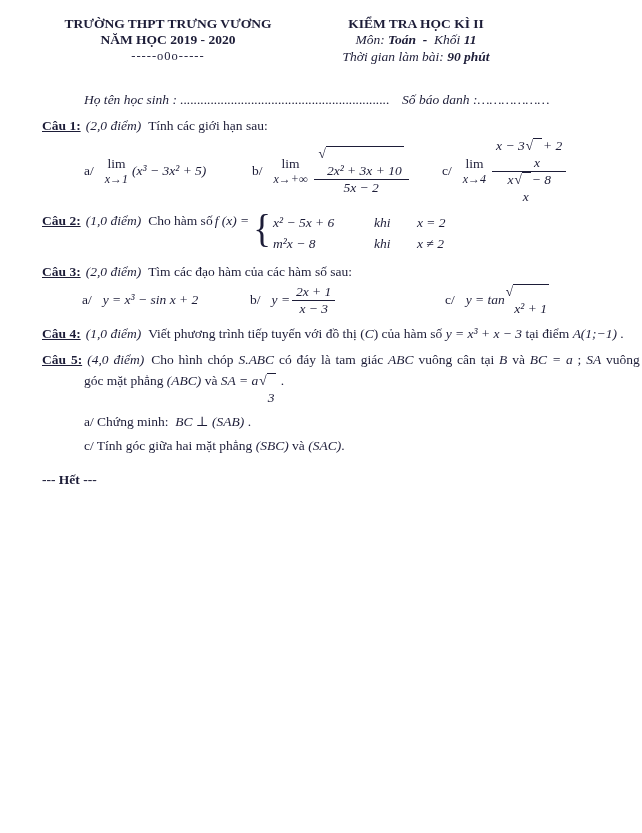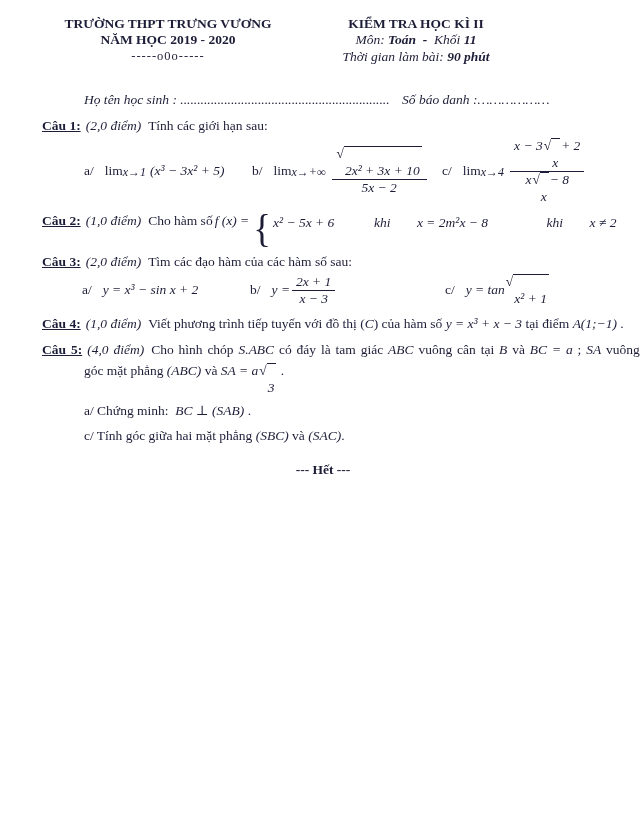--- a/index.html
+++ b/index.html
@@ -26,45 +26,45 @@
   .pts{font-style:italic;margin-right:7px}
   .qhead{white-space:nowrap}
   
   .frow{display:flex;align-items:center;margin-top:3px}
   .fitem{display:flex;align-items:center;white-space:nowrap}
   .plabel{margin-right:11px}
   .q1a{margin-left:42px;width:168px}
   .q1b{width:190px}
   .q3a{margin-left:40px;width:168px}
   .q3b{width:195px}
-  .lim{display:inline-flex;flex-direction:row;align-items:center;line-height:1;margin-right:4px}
+  .lim{display:inline-flex;flex-direction:column;align-items:center;line-height:1;margin-right:4px}
   .limword{font-style:normal}
   .limsub{font-size:12px;margin-top:2px}
   .frac{display:inline-flex;flex-direction:column;text-align:center;line-height:1.2;margin:0 2px;vertical-align:middle}
   .frac .num{padding:0 4px}
   .frac .den{border-top:1px solid currentColor;padding:0 4px}
   .sqrt{display:inline-flex;align-items:flex-start;margin:0 1px;line-height:1.15}
   .rs{line-height:1.15}
   .rc{border-top:1px solid currentColor;padding:16px 2px 0 1px;line-height:1.15}
   
   .q2line{display:flex;align-items:flex-start;margin-top:4px;white-space:nowrap}
   .fx{margin:0 3px 0 2px}
   .brace{font-size:37px;font-weight:300;line-height:.85;transform:scaleY(1.08);margin:0 2px 0 1px;font-style:normal}
-  .cases{display:inline-flex;flex-direction:row;line-height:1.55}
+  .cases{display:inline-flex;flex-direction:column;line-height:1.55}
   .cr{display:flex}
   .cr .ce{width:101px}
   .cr .kh{width:43px}
   .q2note{margin:3px 0 0 56px}
   
   .oneline{white-space:nowrap}
   .q5l1{white-space:nowrap;word-spacing:1.5px;margin-top:1px}
   .q5l2{margin:4px 0 0 42px}
   .q5item{margin:8px 0 0 42px;white-space:nowrap}
   
-  .end{text-align:center;font-weight:bold;margin-top:17px}
+  .end{font-weight:bold;margin-top:17px}
 </style>
 </head>
 <body>
 
 <div class="page">
 
   <div class="header">
     <div class="h-left">
       <div class="b">TRƯỜNG THPT TRƯNG VƯƠNG</div>
       <div class="b">NĂM HỌC 2019 - 2020</div>

